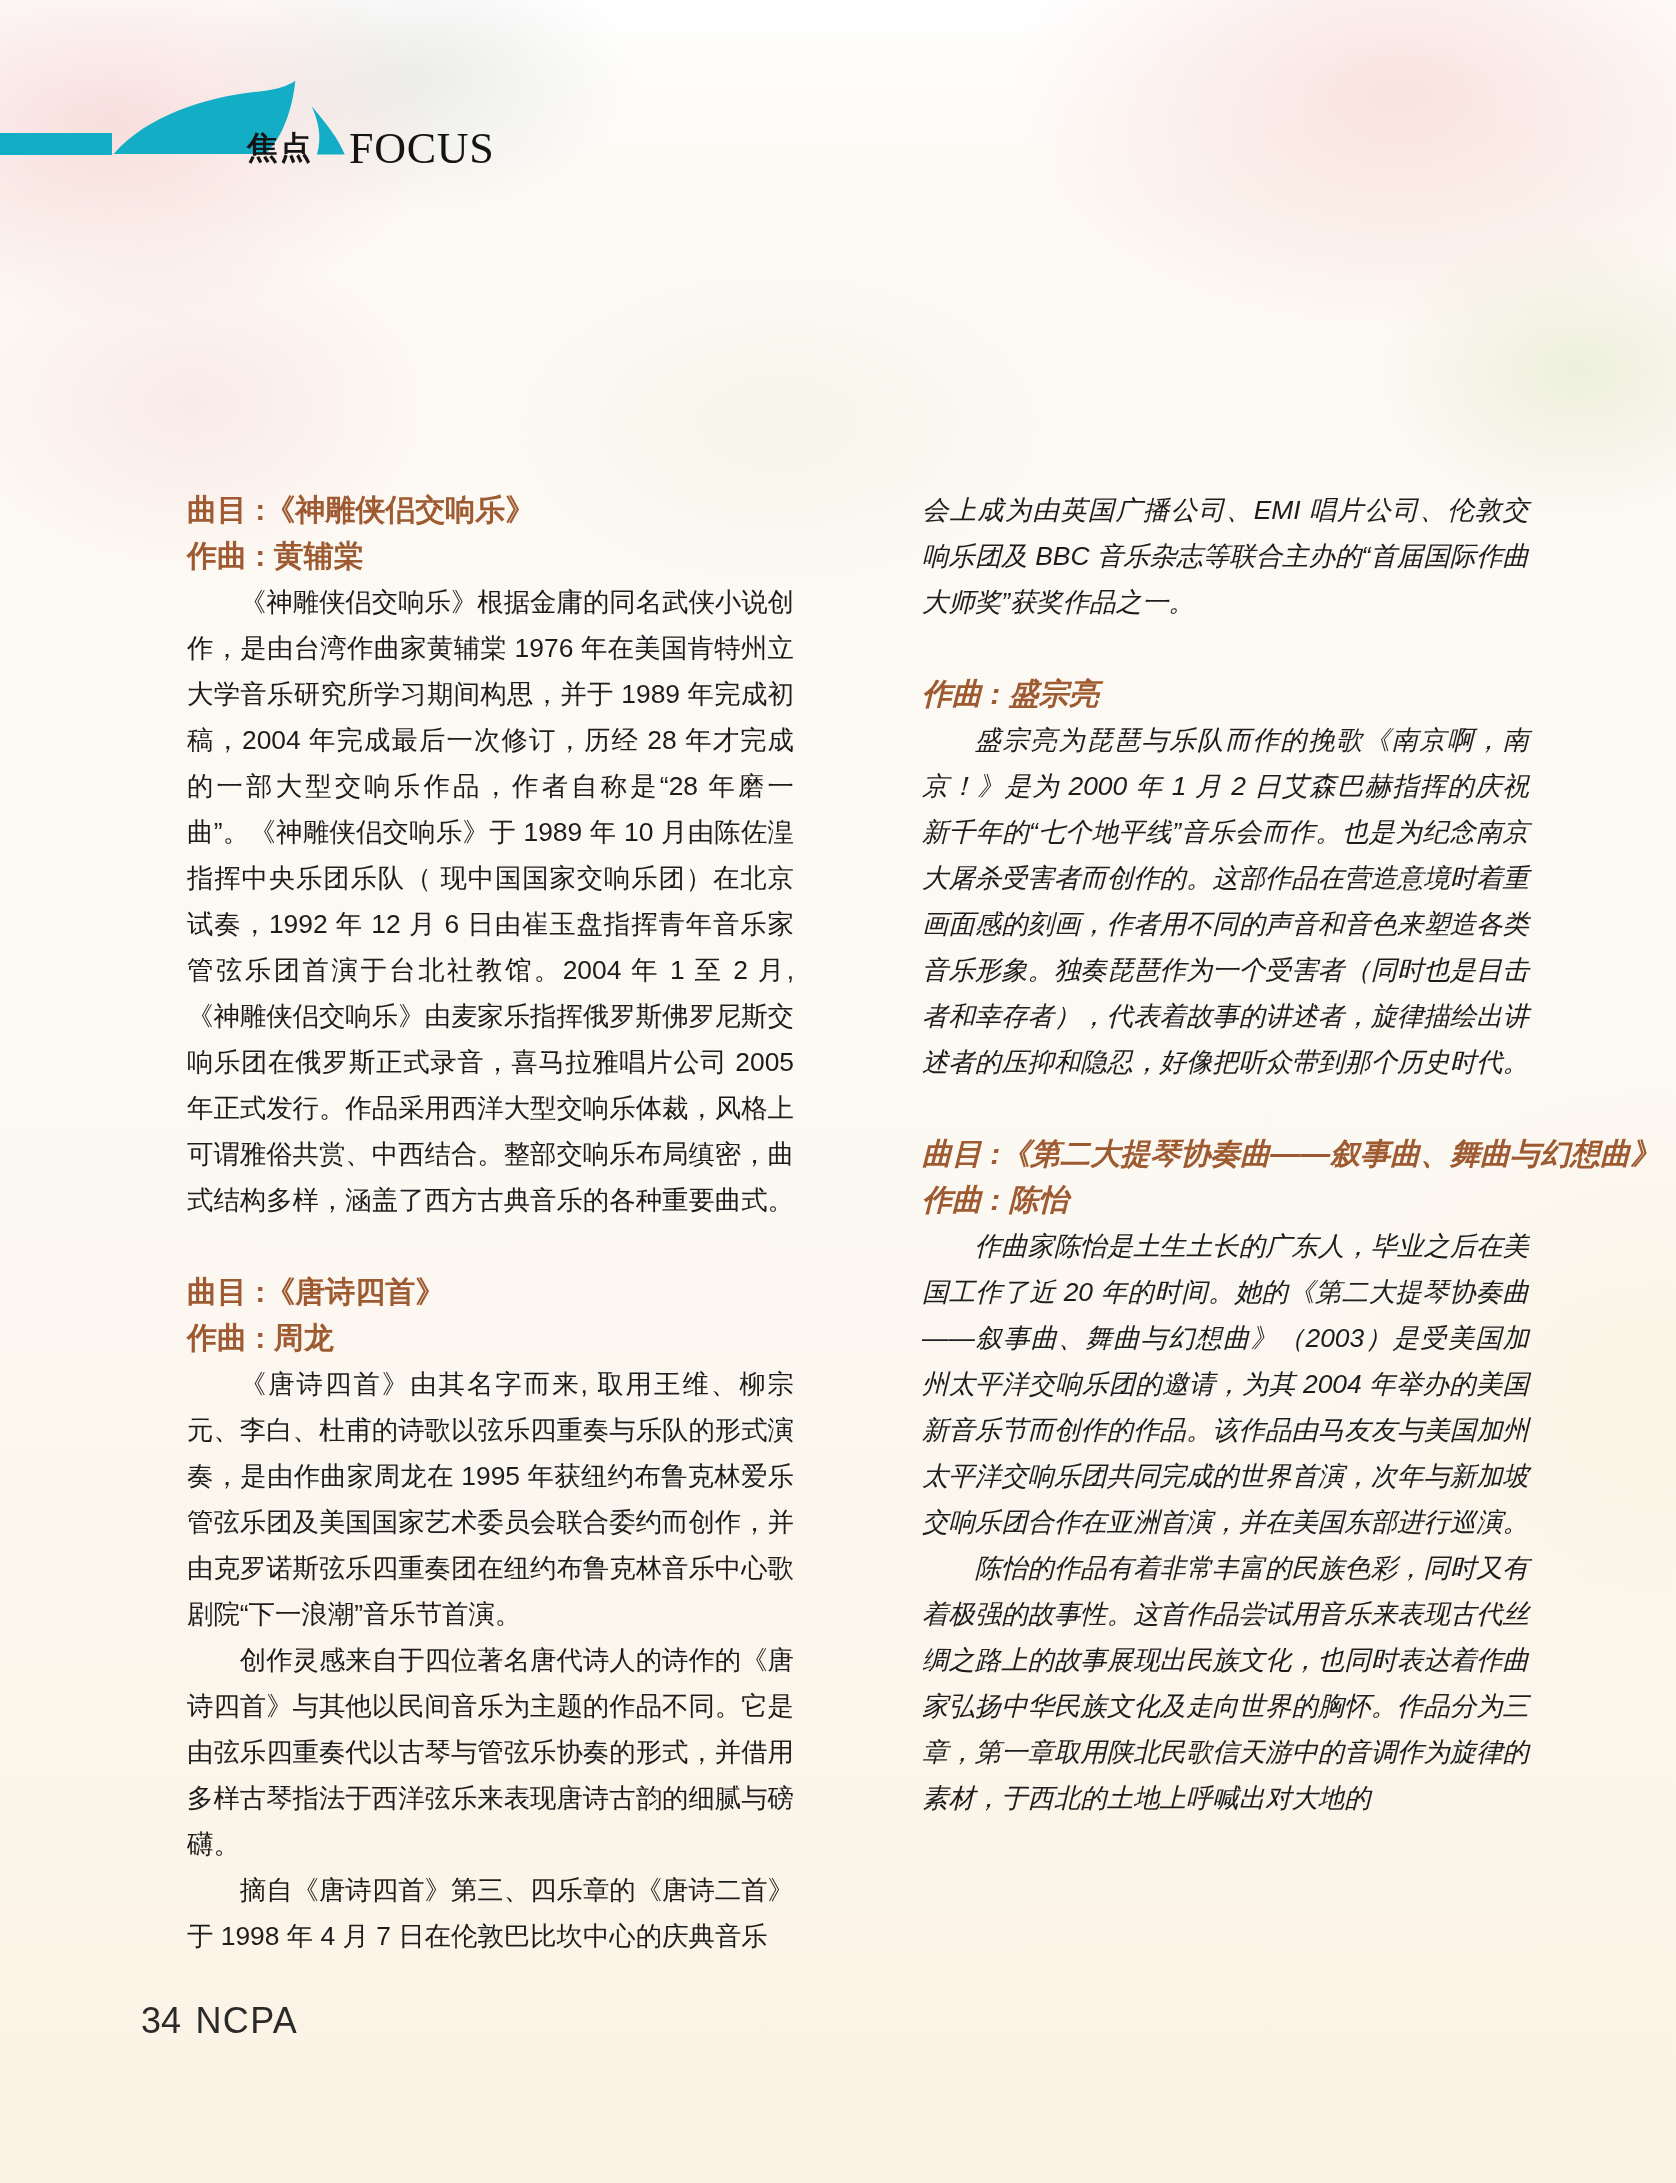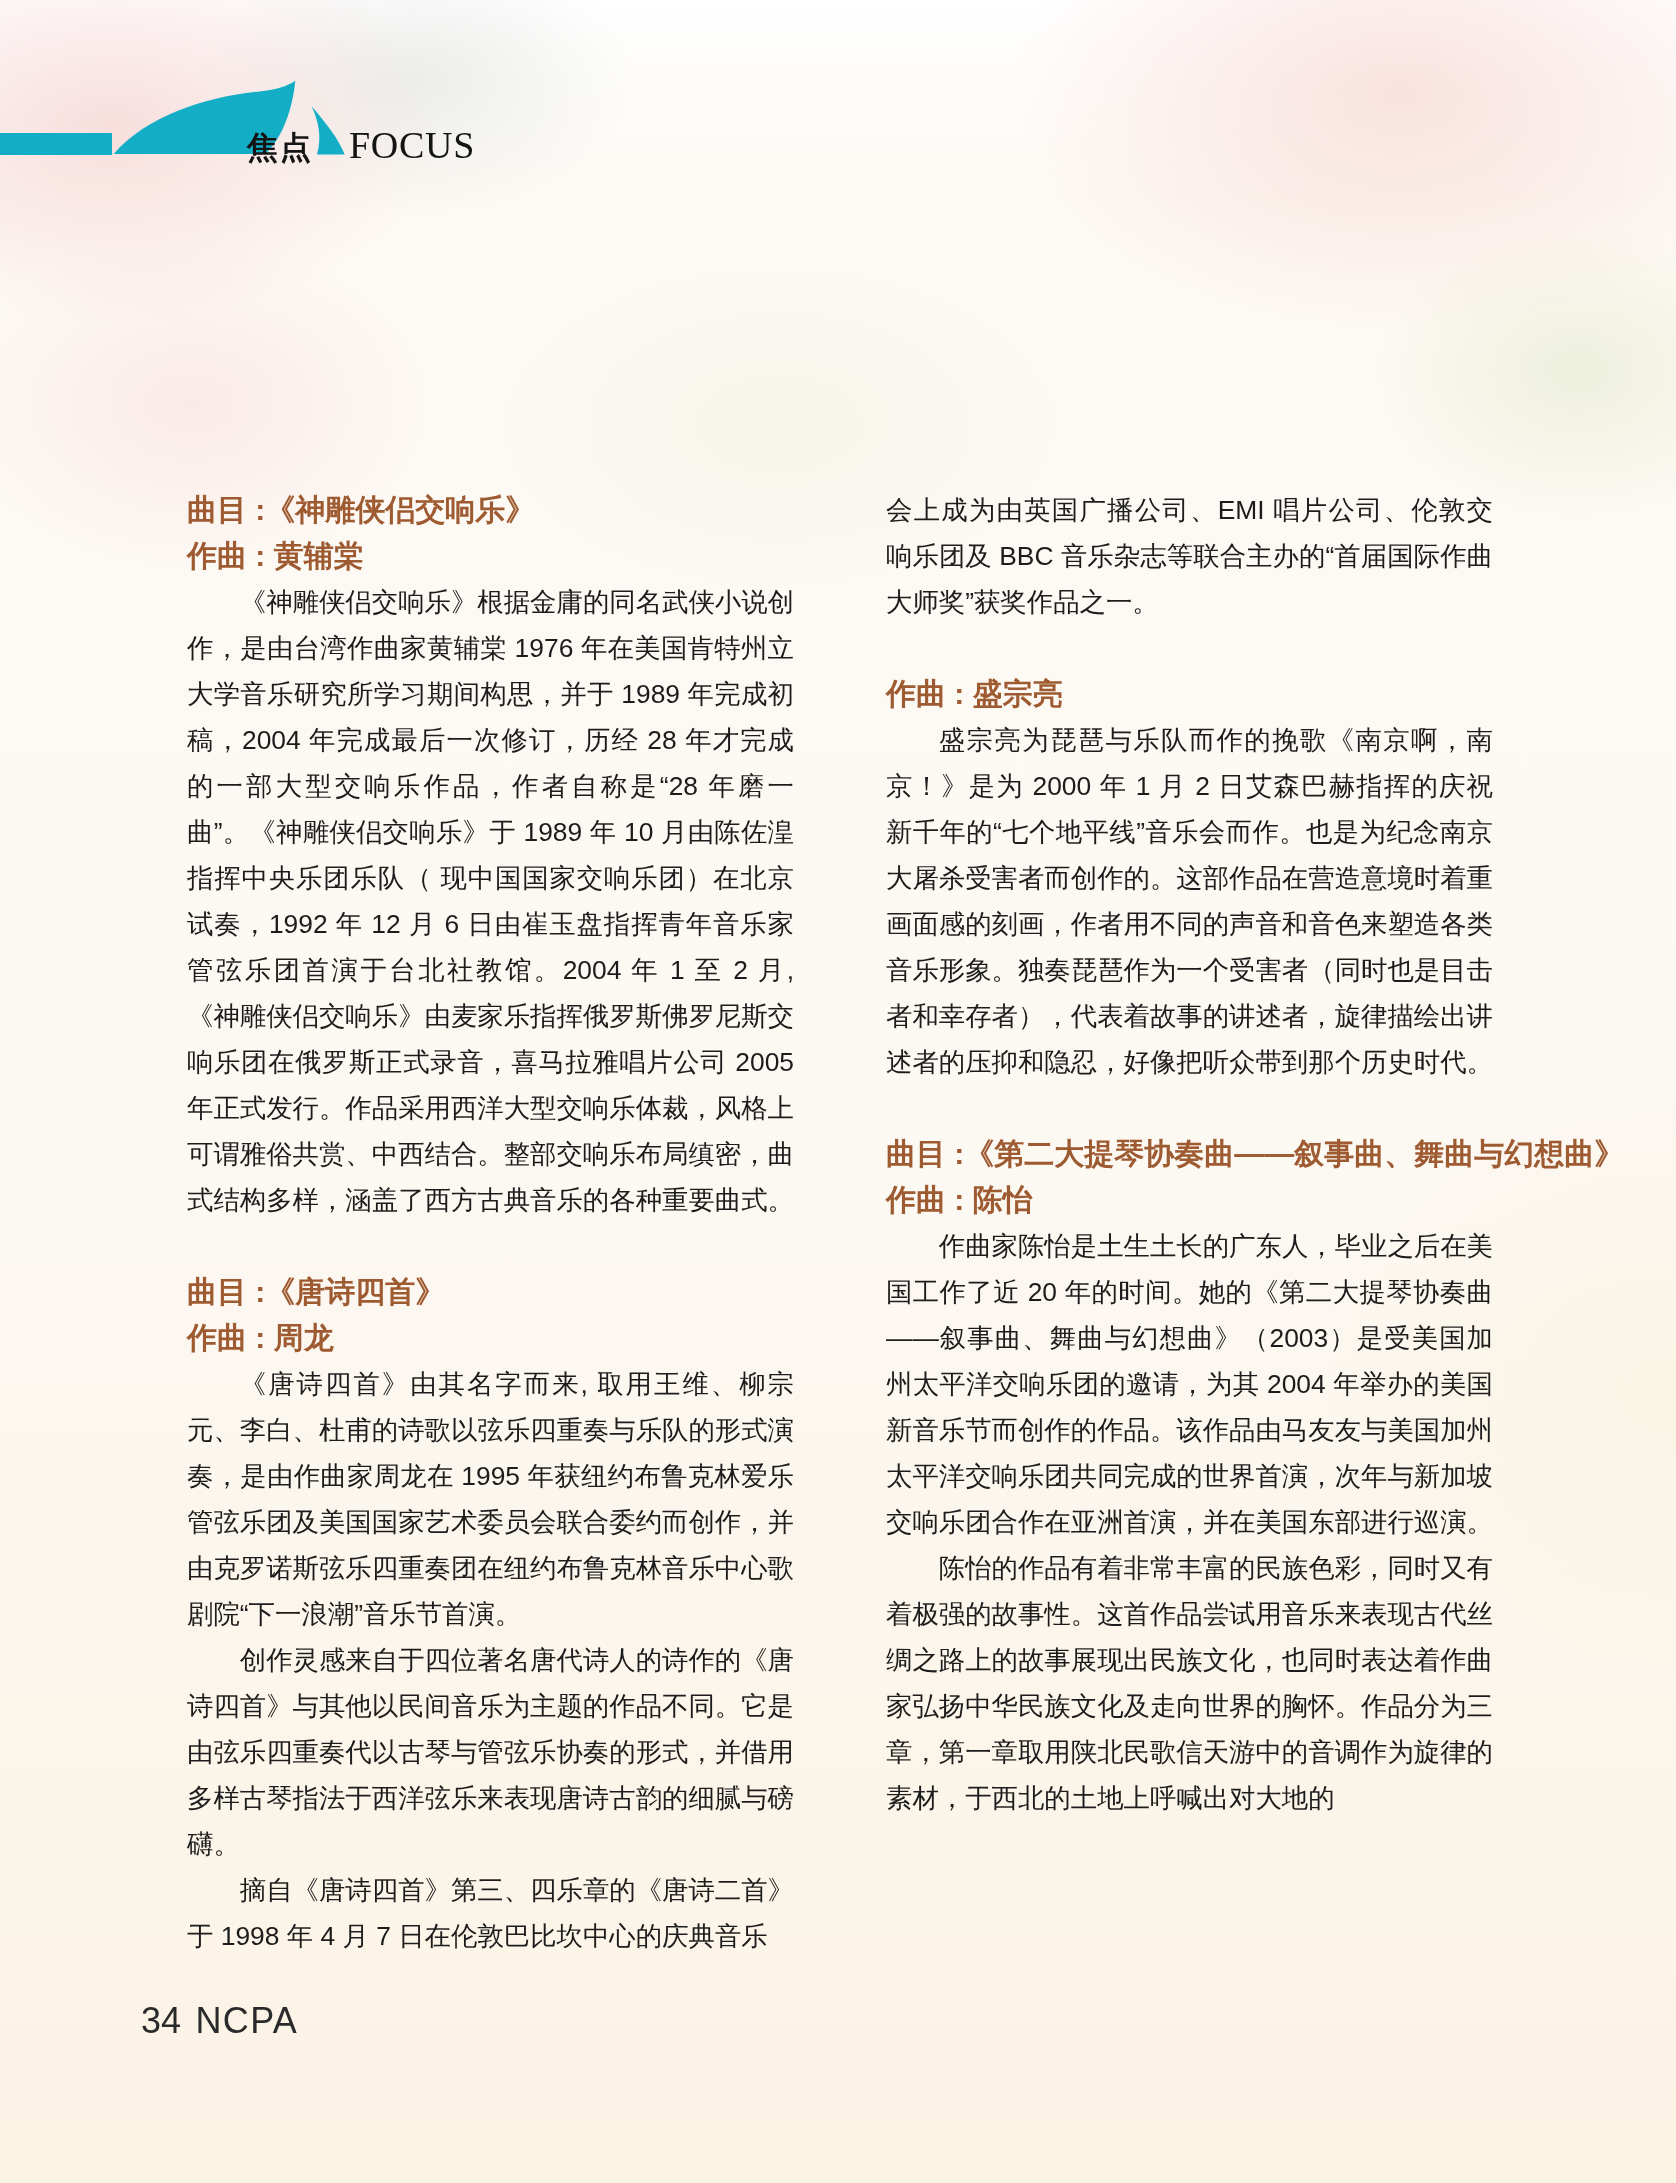--- a/index.html
+++ b/index.html
@@ -27,31 +27,31 @@
   }
   .swoosh { position:absolute; left:111px; top:78px; }
   .wedge  { position:absolute; left:309px; top:106px; }
   .tab-cn {
     position:absolute; left:247px; top:127px;
     font-size:31px; font-weight:bold; letter-spacing:2px; color:#141414;
   }
   .tab-en {
     position:absolute; left:349px; top:123px;
     font-family:"Liberation Serif", serif;
-    font-size:38px; color:#141414; letter-spacing:0.7px;
+    font-size:44px; color:#141414; letter-spacing:0.7px;
   }
   
   .col {
     position:absolute; top:487px; width:607px;
     font-size:26.4px; line-height:46px;
     text-align:justify; text-justify:inter-ideograph;
     color:#1c1c1c;
   }
   .col-left  { left:187px; }
-  .col-right { left:886px; }
+  .col-right { left:922px;font-style:italic; }
   .sec-title {
     color:#9e5a30; font-weight:bold;
     font-size:30px; white-space:nowrap;
     text-align:left;
   }
   .para { margin:0; text-indent:2em; }
   .para.no-indent { text-indent:0; }
   .sec-gap { height:46px; }
   
   .footer {

